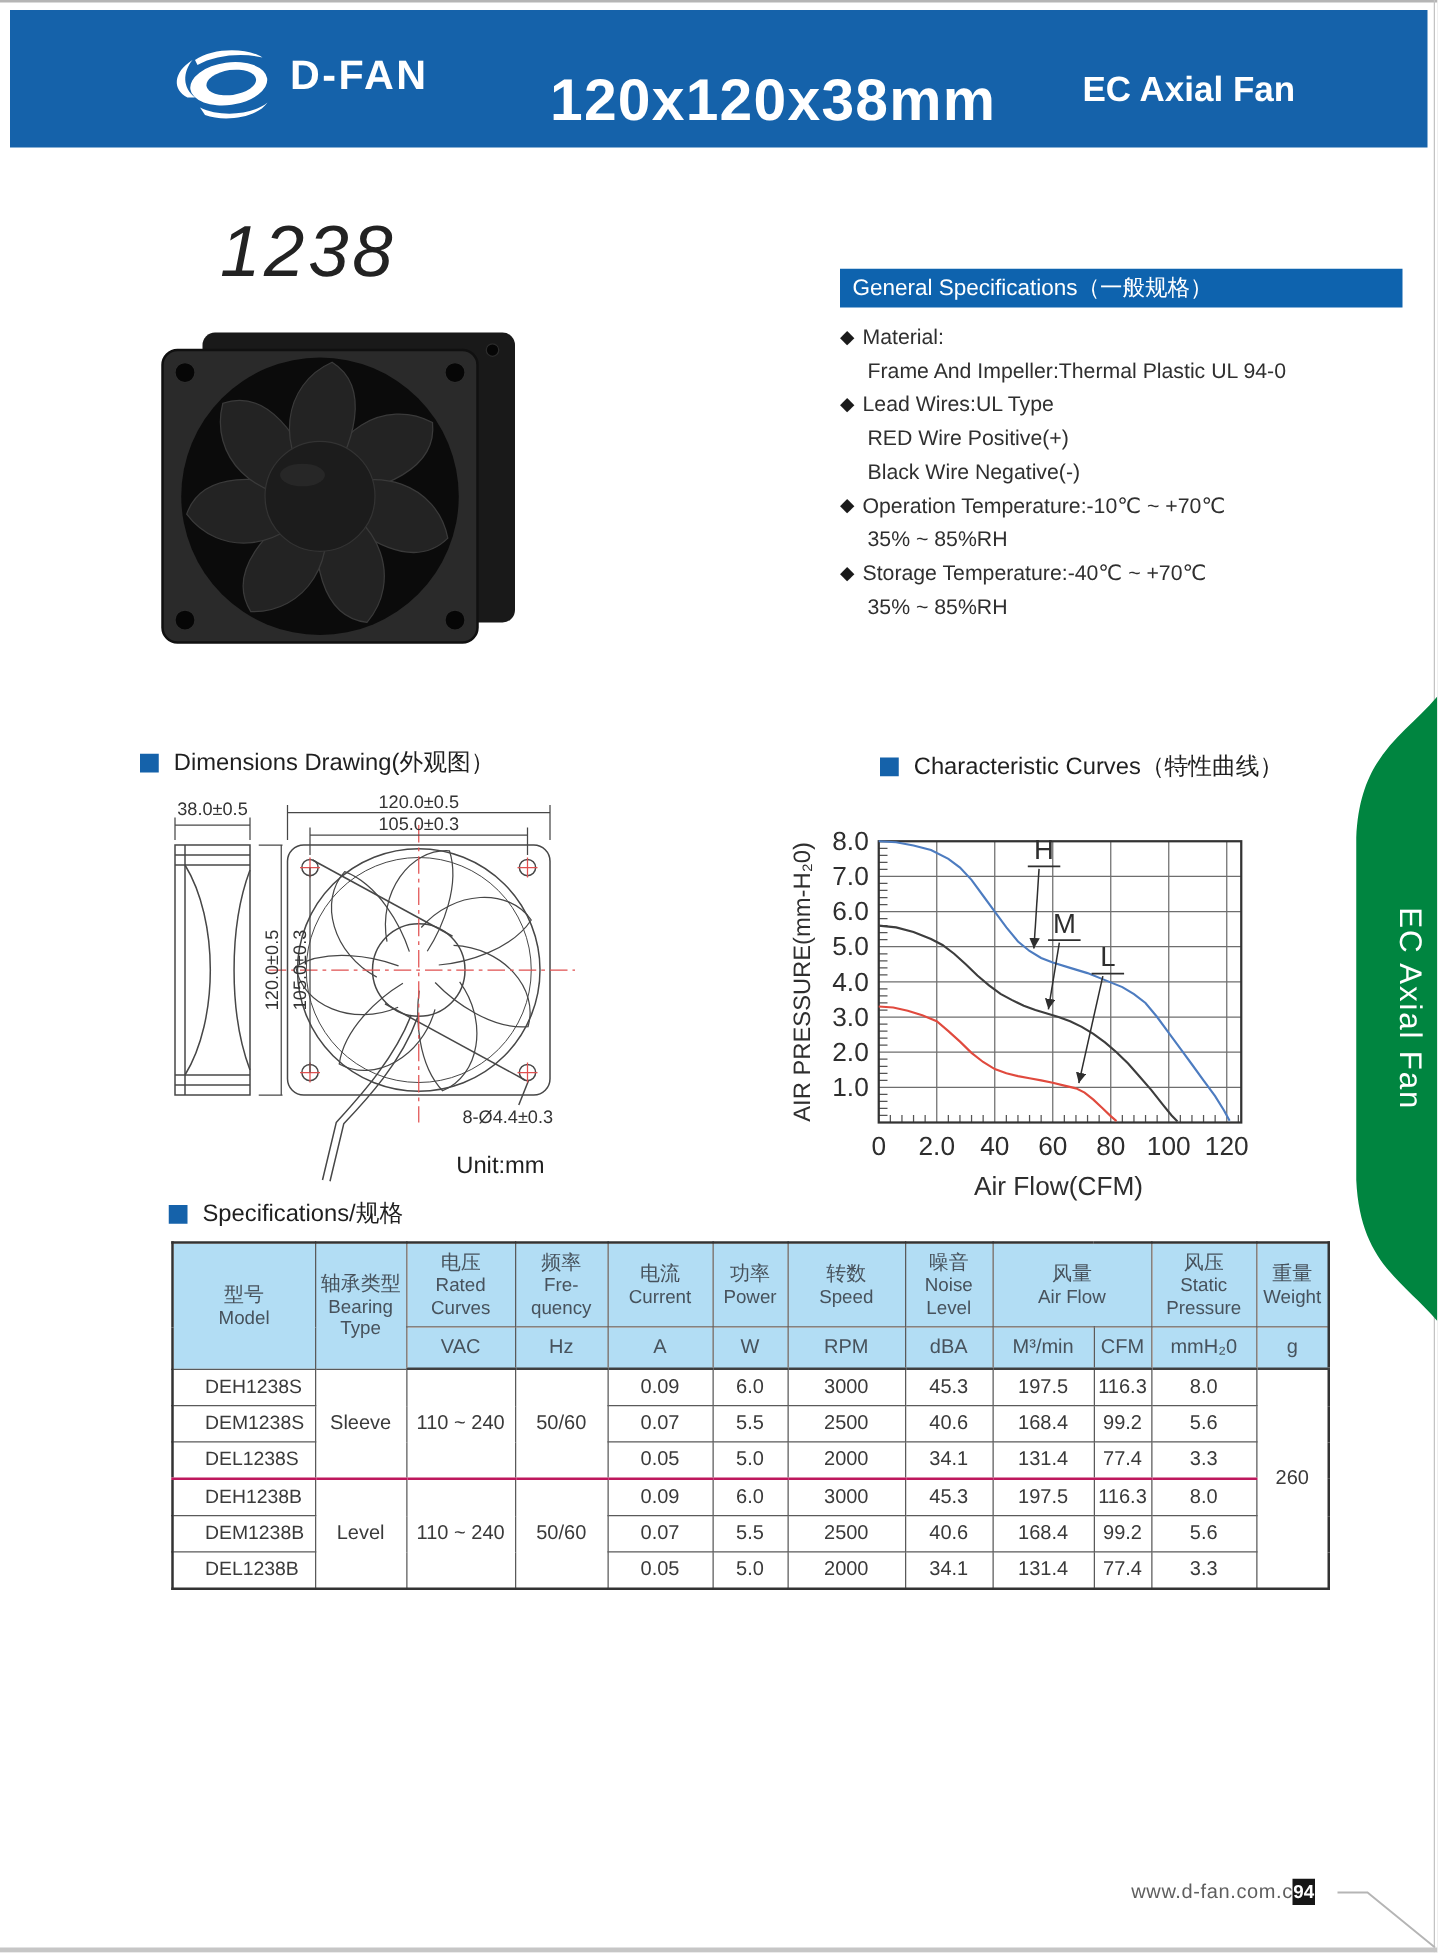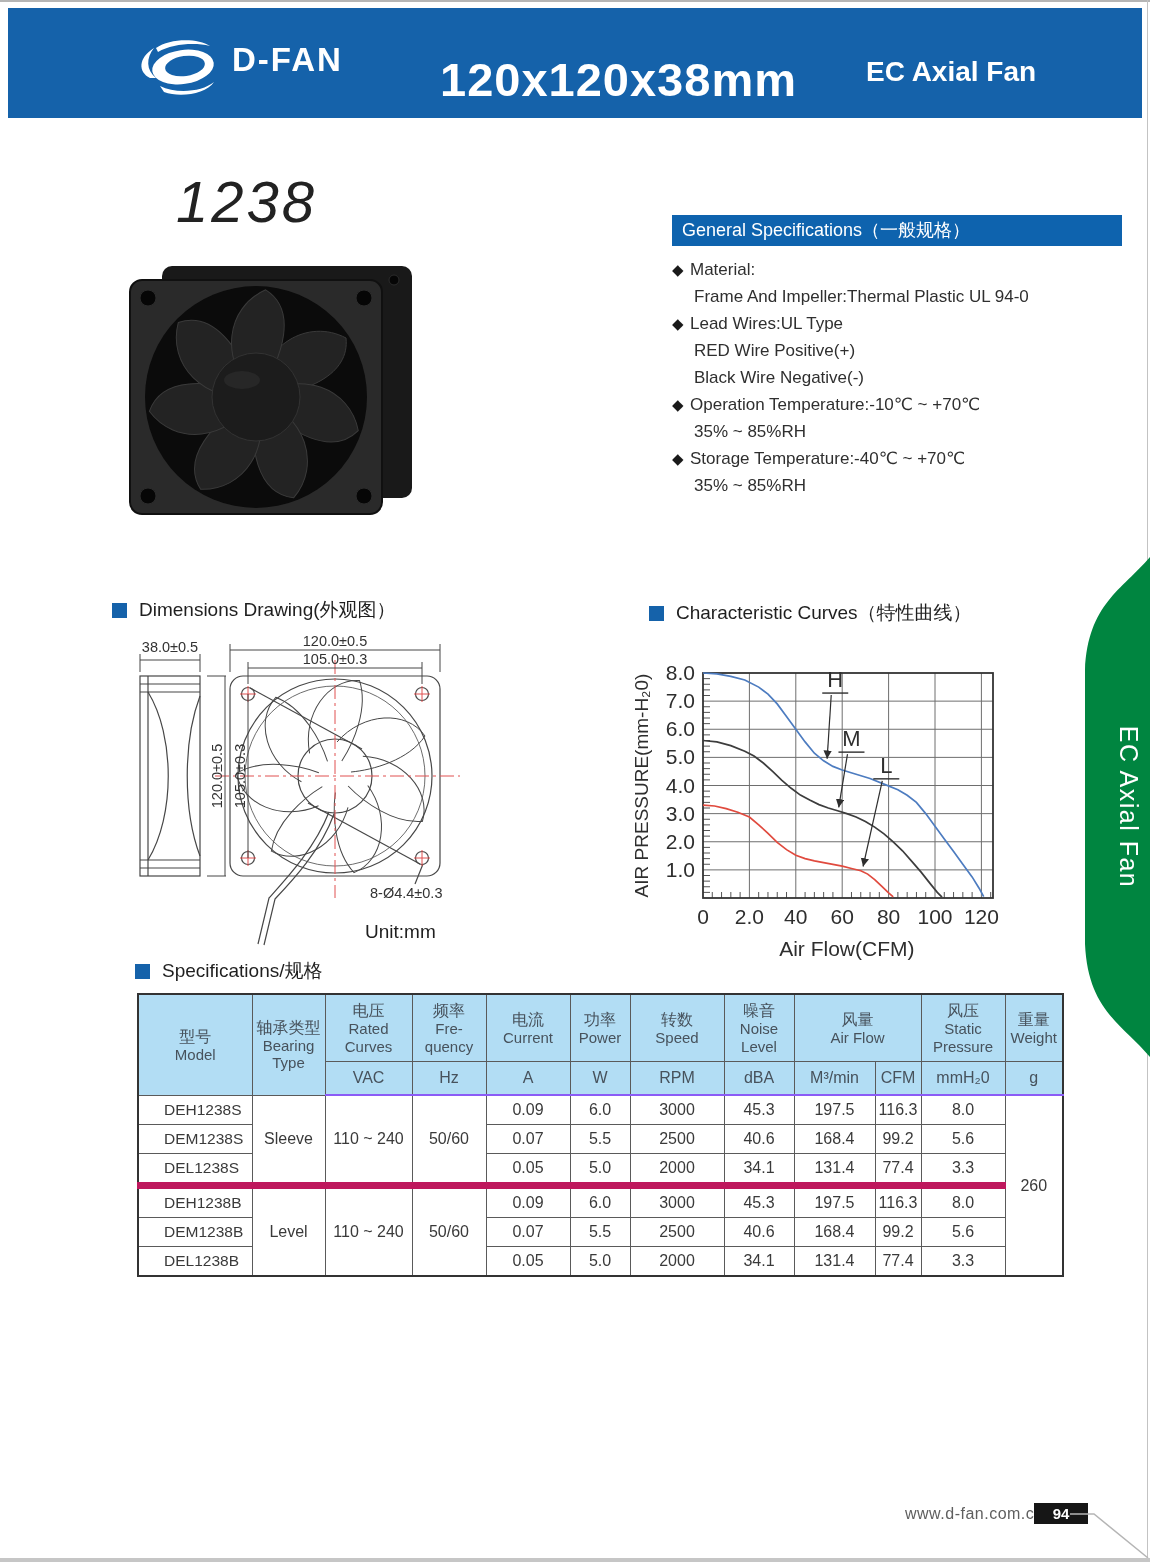--- a/index.html
+++ b/index.html
@@ -37,26 +37,26 @@
   .spec-table{position:absolute;left:137px;top:993px;border-collapse:collapse;table-layout:fixed;width:925px;}
   .spec-table td{border:1px solid #5a5a5a;text-align:center;vertical-align:middle;color:#3a3a3a;
                  font-size:16px;padding:0;overflow:hidden;}
   .spec-table{border:2px solid #333;}
   .spec-table tr.hrow1 td{height:66px;}
   .spec-table tr.hrow2 td{height:32px;}
   .spec-table tr.body td{height:28px;}
   .spec-table .hd{background:#b2ddf4;color:#47525c;}
   .spec-table .cn{font-size:16px;line-height:1.2;}
   .spec-table .en{font-size:15px;line-height:1.15;}
-  .spec-table tr.hrow2 td{border-bottom:2px solid #8b5cf6;}
-  .spec-table tr.gstart td{border-top:7px solid #be185d;}
+  .spec-table tr.hrow2 td{border-bottom:2px solid #404040;}
+  .spec-table tr.gstart td{border-top:2px solid #be185d;}
   .spec-table td.model-cell{text-align:left;padding-left:25px;font-size:15.5px;}
 
   .footer-url{position:absolute;left:905px;top:1505px;font-size:16px;color:#5f5f5f;letter-spacing:0.5px;}
-  .page-num{position:absolute;left:1034px;top:1503px;width:54px;height:21px;background:#161616;color:#fff;
+  .page-num{position:absolute;left:1034px;top:1503px;width:18px;height:21px;background:#161616;color:#fff;
             font-size:15px;font-weight:bold;text-align:center;line-height:21px;}
   .corner-line{position:absolute;left:1060px;top:1498px;}
   .side-tab{position:absolute;right:0;top:552px;}
   svg text{font-family:"Liberation Sans","DejaVu Sans",sans-serif;}
 </style>
 </head>
 <body>
 
 <div class="page">
   <div class="edge-top"></div>
@@ -136,21 +136,21 @@
     <div class="gs-row cont">
         <span class="diamond">◆</span>
         <span>35% ~ 85%RH</span>
       </div>
   </div>
 
   <div class="sec-title" style="left:112px;top:597px;">
     <span class="sq"></span>
     <span>Dimensions Drawing(外观图）</span>
   </div>
-  <div class="sec-title" style="left:621px;top:600px;padding-left:28px;">
+  <div class="sec-title" style="left:676px;top:600px;padding-left:28px;">
     <span class="sq"></span>
     <span>Characteristic Curves（特性曲线）</span>
   </div>
   <div class="sec-title" style="left:135px;top:958px;">
     <span class="sq"></span>
     <span>Specifications/规格</span>
   </div>
 
   <svg style="position:absolute;left:115px;top:636px;" width="520" height="330" viewBox="0 0 520 330">
     <g stroke="#474747" fill="none" stroke-width="1.2">

